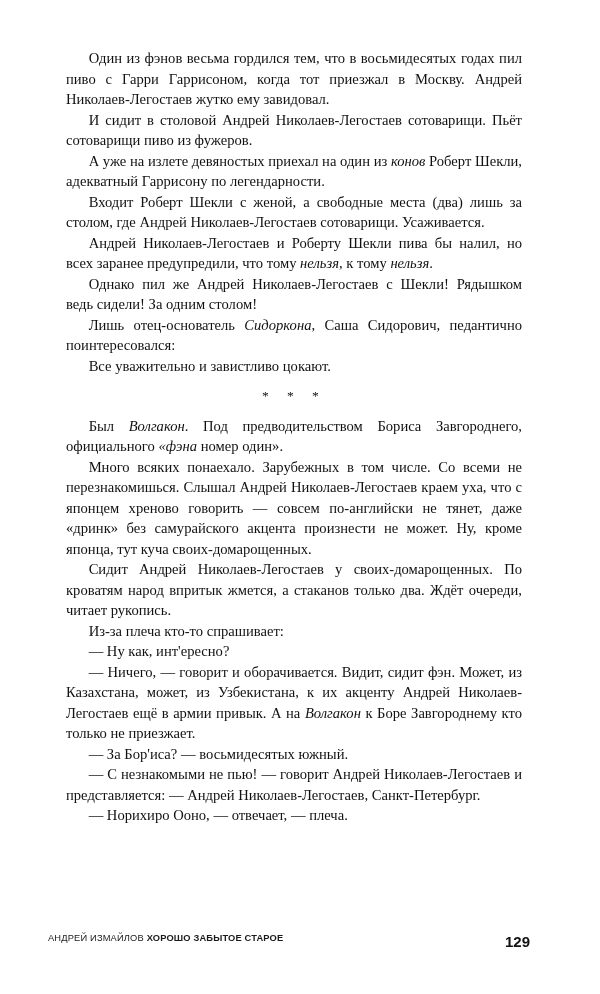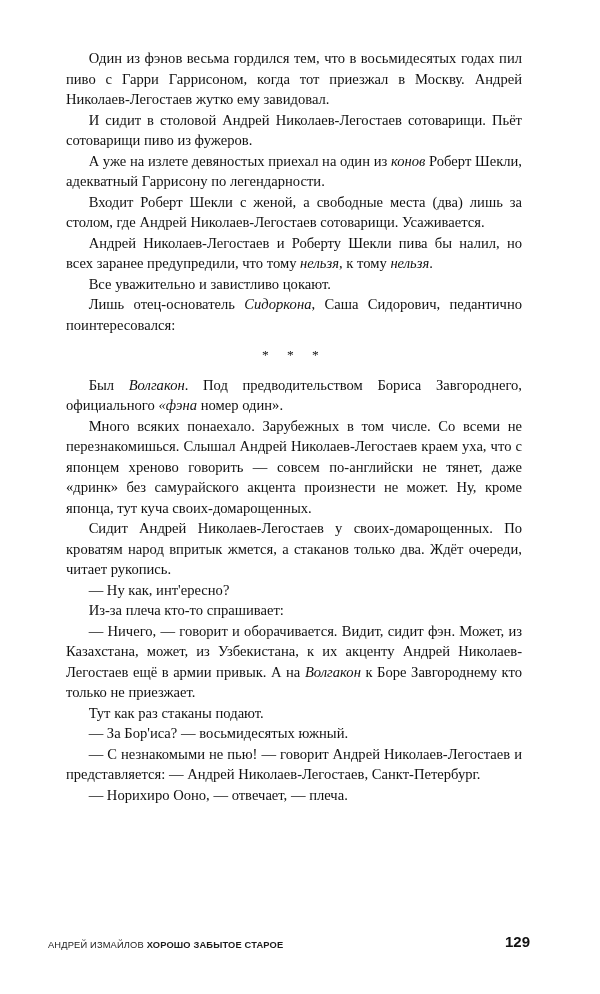--- a/index.html
+++ b/index.html
@@ -41,21 +41,21 @@
   }
   em, .ital {
     font-style: italic;
   }
   .footer {
     position: absolute;
     left: 48px;
     right: 48px;
     bottom: 44px;
     display: flex;
-    align-items: flex-end;
+    align-items: flex-start;
     justify-content: space-between;
   }
   .running-head {
     font-family: "Liberation Sans", sans-serif;
     font-size: 9.3px;
     letter-spacing: 0.018em;
     color: #1a1a1a;
     text-transform: uppercase;
   }
   .running-head .strong {
@@ -74,32 +74,32 @@
 
 <div class="page">
 
   <div class="body-text">
     <div id="block-a">
         <p><span>Один из фэнов весьма гордился тем, что в восьмидесятых годах пил пиво с Гарри Гаррисоном, когда тот приезжал в Москву. Андрей Николаев-Легостаев жутко ему завидовал.</span></p>
         <p><span>И сидит в столовой Андрей Николаев-Легостаев сотоварищи. Пьёт сотоварищи пиво из фужеров.</span></p>
         <p><span>А уже на излете девяностых приехал на один из </span><span class="ital">конов</span><span> Роберт Шекли, адекватный Гаррисону по легендарности.</span></p>
         <p><span> Входит Роберт Шекли с женой, а свободные места (два) лишь за столом, где Андрей Николаев-Легостаев сотоварищи. Усаживается.</span></p>
         <p><span>Андрей Николаев-Легостаев и Роберту Шекли пива бы налил, но всех заранее предупредили, что тому </span><span class="ital">нельзя</span><span>, к тому </span><span class="ital">нельзя</span><span>.</span></p>
+        <p><span>Однако пил же Андрей Николаев-Легостаев с Шекли! Рядышком ведь сидели! За одним столом!</span></p>
+        <p><span>Лишь отец-основатель </span><span class="ital">Сидоркона</span><span>, Саша Сидорович, педантично поинтересовался:</span></p>
         <p><span>Все уважительно и завистливо цокают.</span></p>
-        <p><span>Лишь отец-основатель </span><span class="ital">Сидоркона</span><span>, Саша Сидорович, педантично поинтересовался:</span></p>
       </div>
     <p class="sep">* * *</p>
     <div id="block-b">
         <p><span>Был </span><span class="ital">Волгакон</span><span>. Под предводительством Бориса Завгороднего, официального </span><span class="ital">«фэна</span><span> номер один»</span><span>.</span></p>
         <p><span>Много всяких понаехало. Зарубежных в том числе. Со всеми не перезнакомишься. Слышал Андрей Николаев-Легостаев краем уха, что с японцем хреново говорить — совсем по-английски не тянет, даже «дринк» без самурайского акцента произнести не может. Ну, кроме японца, тут куча своих-домарощенных.</span></p>
         <p><span>Сидит Андрей Николаев-Легостаев у своих-домарощенных. По кроватям народ впритык жмется, а стаканов только два. Ждёт очереди, читает рукопись.</span></p>
+        <p><span>Из-за плеча кто-то спрашивает:</span></p>
         <p><span>— Ну как, инт'ересно?</span></p>
-        <p><span>Из-за плеча кто-то спрашивает:</span></p>
         <p><span>— Ничего, — говорит и оборачивается. Видит, сидит фэн. Может, из Казахстана, может, из Узбекистана, к их акценту Андрей Николаев-Легостаев ещё в армии привык. А на </span><span class="ital">Волгакон</span><span> к Боре Завгороднему кто только не приезжает.</span></p>
-        <p><span>Тут как раз стаканы подают.</span></p>
         <p><span>— За Бор'иса? — восьмидесятых южный.</span></p>
         <p><span>— С незнакомыми не пью! — говорит Андрей Николаев-Легостаев и представляется: — Андрей Николаев-Легостаев, Санкт-Петербург.</span></p>
         <p><span>— Норихиро Ооно, — отвечает, — плеча.</span></p>
       </div>
   </div>
 
   <div class="footer">
     <div class="running-head">
       <span>АНДРЕЙ ИЗМАЙЛОВ</span>
       <span class="strong">ХОРОШО ЗАБЫТОЕ СТАРОЕ</span>

